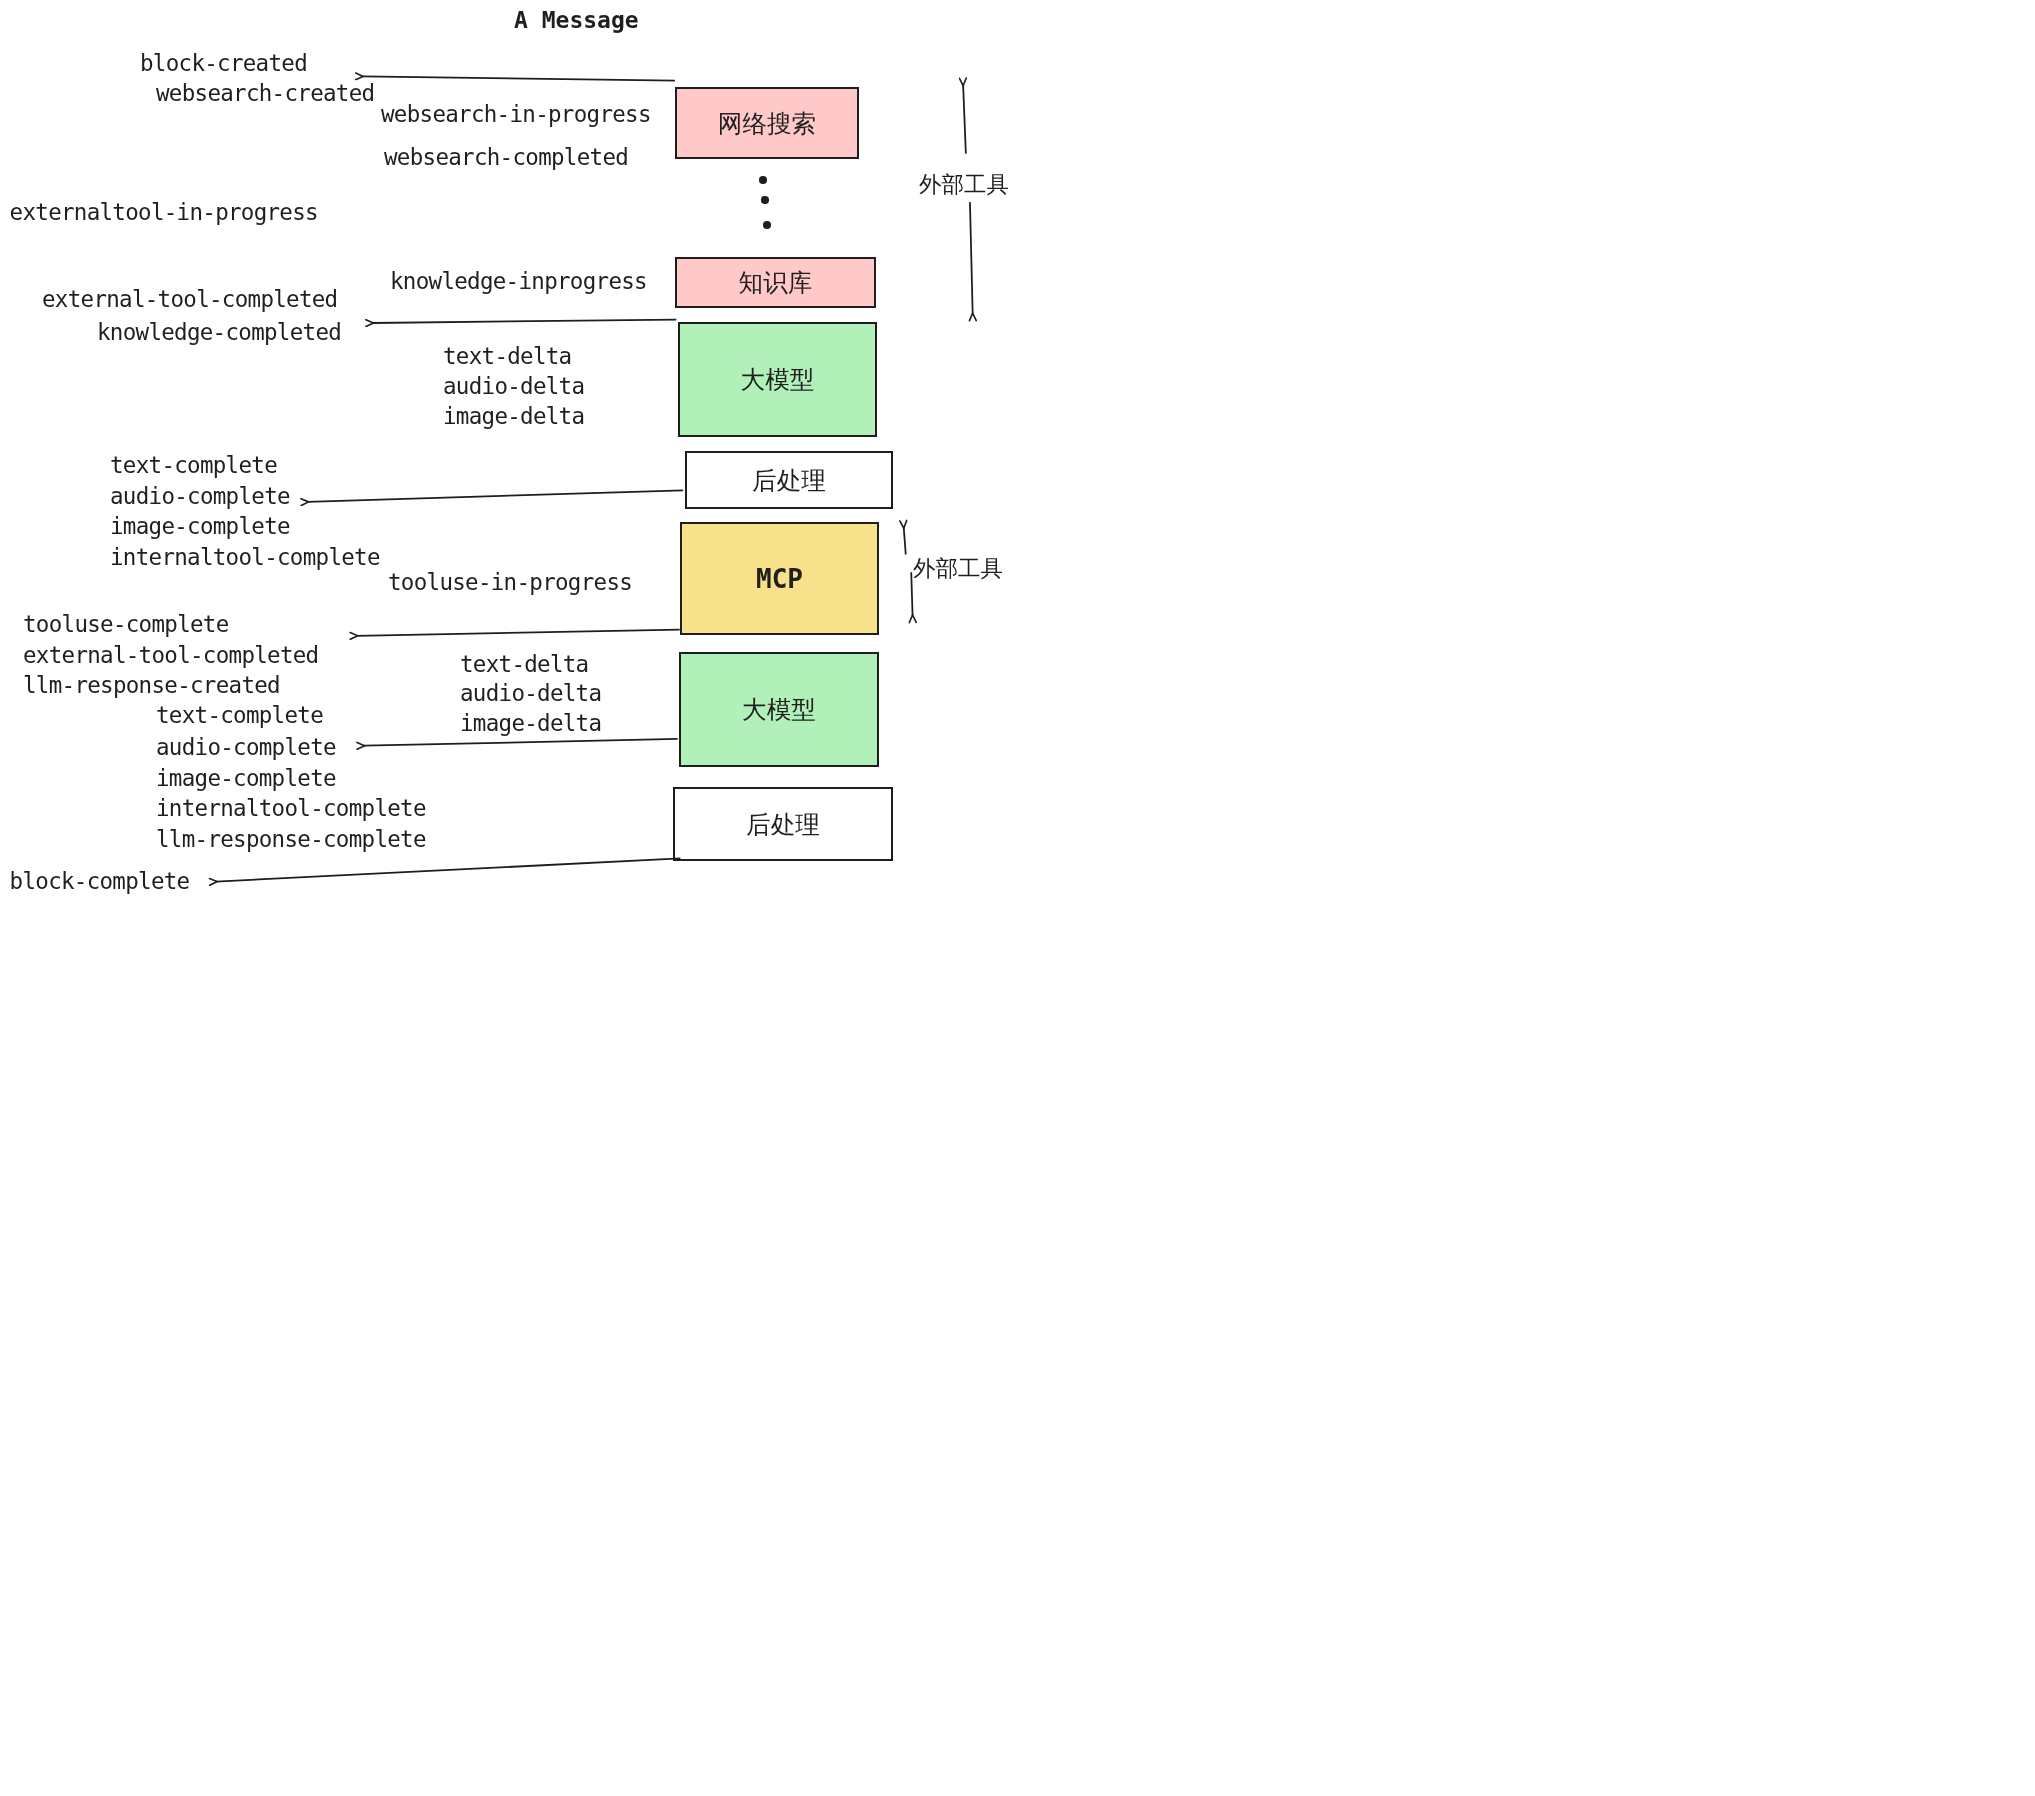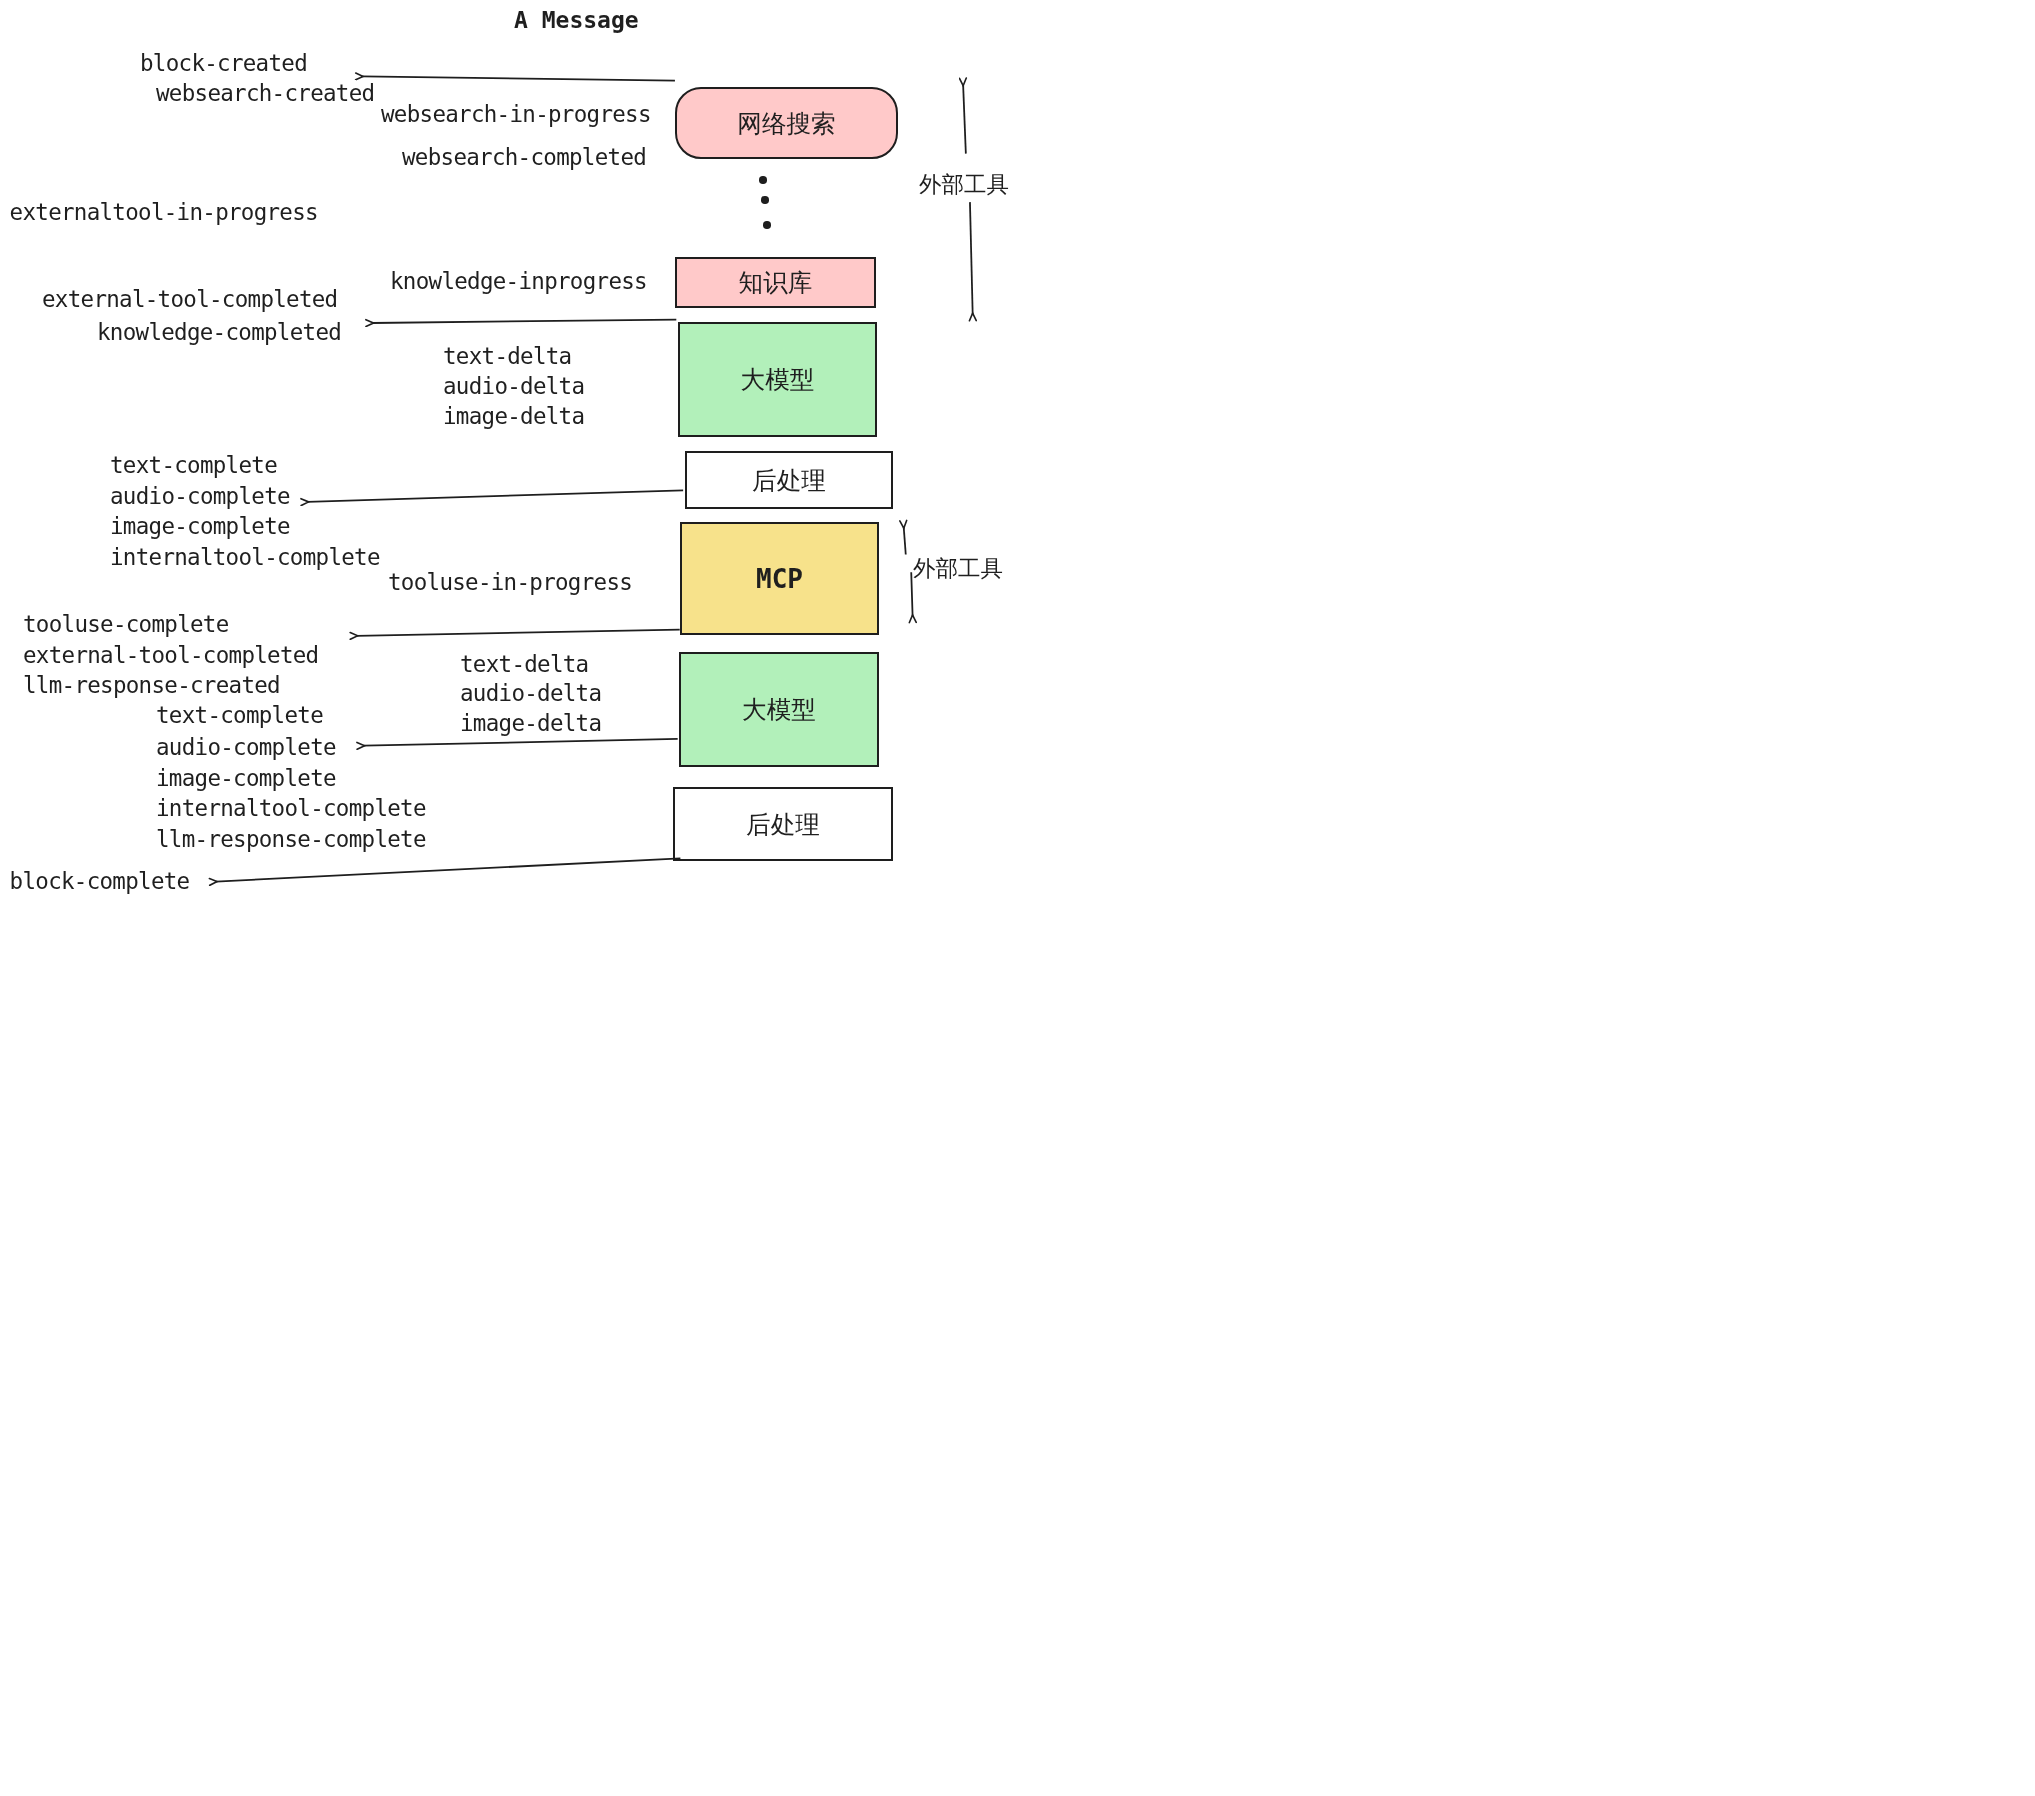--- a/index.html
+++ b/index.html
@@ -57,21 +57,21 @@
 </head>
 <body>
 
 <div class="canvas">
 
   <div class="title mono" style="left:490px;top:6.8px;margin-left:24px;">A Message</div>
 
   <div class="ev mono" style="left:140px;top:51px;">block-created</div>
   <div class="ev mono" style="left:156px;top:81px;">websearch-created</div>
   <div class="ev mono" style="left:381px;top:102px;">websearch-in-progress</div>
-  <div class="ev mono" style="left:402px;top:145px;">websearch-completed</div>
+  <div class="ev mono" style="left:384px;top:145px;">websearch-completed</div>
   <div class="ev mono" style="left:9.6px;top:200px;">externaltool-in-progress</div>
   <div class="ev mono" style="left:390px;top:269px;">knowledge-inprogress</div>
   <div class="ev mono" style="left:42px;top:287px;">external-tool-completed</div>
   <div class="ev mono" style="left:97px;top:320px;">knowledge-completed</div>
   <div class="ev mono" style="left:443px;top:344px;">text-delta</div>
   <div class="ev mono" style="left:443px;top:374px;">audio-delta</div>
   <div class="ev mono" style="left:443px;top:404px;">image-delta</div>
   <div class="ev mono" style="left:110px;top:453px;">text-complete</div>
   <div class="ev mono" style="left:110px;top:484px;">audio-complete</div>
   <div class="ev mono" style="left:110px;top:514px;">image-complete</div>
@@ -83,21 +83,21 @@
   <div class="ev mono" style="left:460px;top:652px;">text-delta</div>
   <div class="ev mono" style="left:460px;top:681px;">audio-delta</div>
   <div class="ev mono" style="left:460px;top:711px;">image-delta</div>
   <div class="ev mono" style="left:156px;top:703px;">text-complete</div>
   <div class="ev mono" style="left:156px;top:735px;">audio-complete</div>
   <div class="ev mono" style="left:156px;top:766px;">image-complete</div>
   <div class="ev mono" style="left:156px;top:796px;">internaltool-complete</div>
   <div class="ev mono" style="left:156px;top:827px;">llm-response-complete</div>
   <div class="ev mono" style="left:9.6px;top:869px;">block-complete</div>
 
-  <div class="box" style="left:675px;top:87px;width:223px;height:72px;background:#ffc9c9;border-radius:26px;">
+  <div class="box" style="left:675px;top:87px;width:184px;height:72px;background:#ffc9c9;">
     <span class="blabel">网络搜索</span>
   </div>
 
   <div class="dot" style="left:759px;top:176px;"></div>
   <div class="dot" style="left:761px;top:196px;"></div>
   <div class="dot" style="left:763px;top:221px;"></div>
 
   <div class="box" style="left:675px;top:257px;width:201px;height:51px;background:#ffc9c9;">
     <span class="blabel">知识库</span>
   </div>

